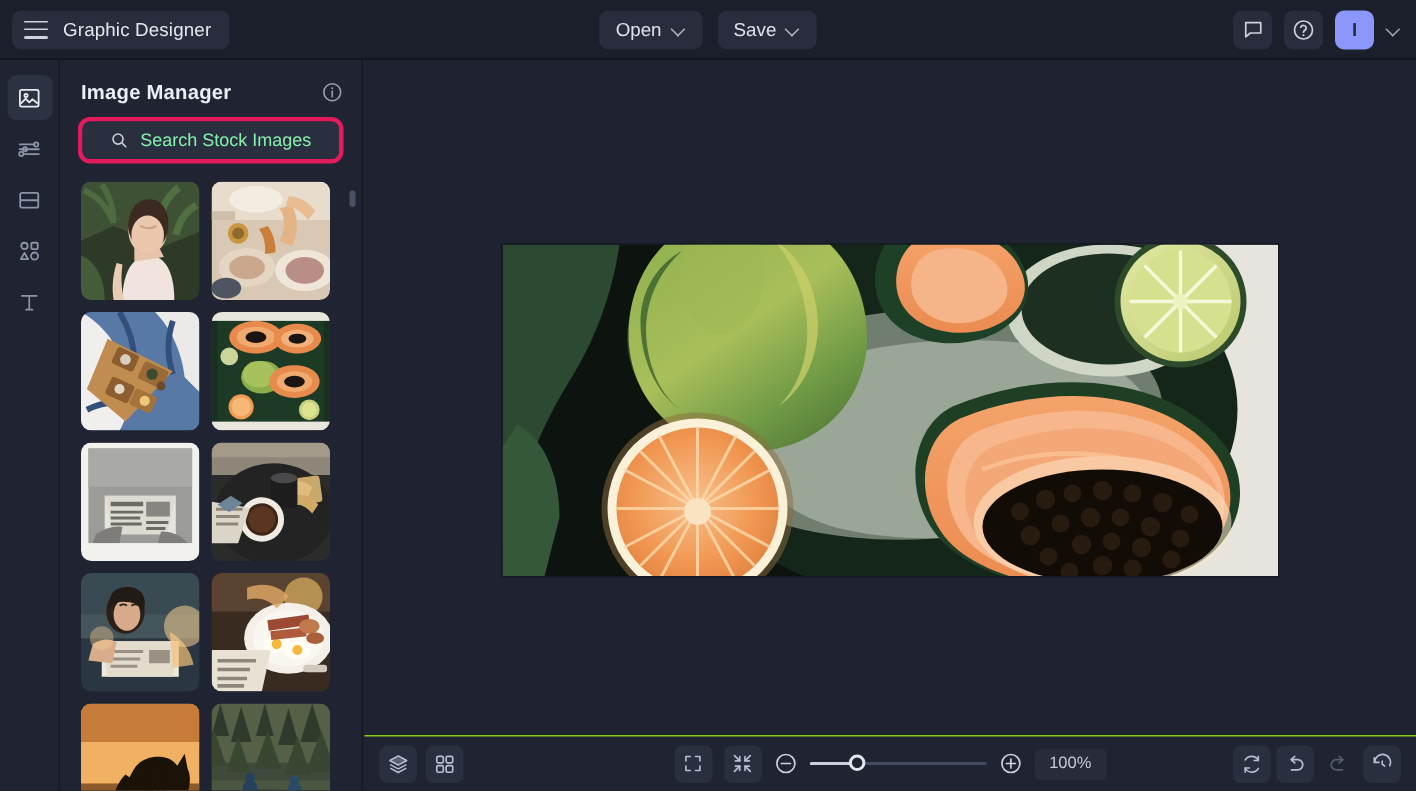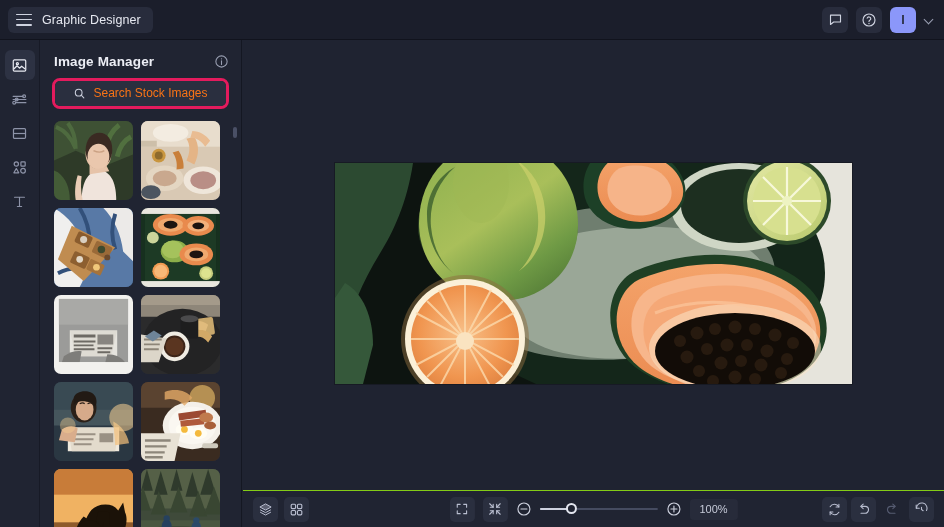--- a/index.html
+++ b/index.html
@@ -117,21 +117,21 @@
     display: flex; align-items: center; justify-content: center;
     font-size: 13px; letter-spacing: 1px; line-height: 1; cursor: pointer;
     align-self: center;
   }
   .row-2 { margin-top: 8px; }
   .search-field {
     display: flex; align-items: center; justify-content: center; gap: 7px;
     background: #2a2f3f; border-radius: 5px;
     padding: 5px 8px 6px; cursor: text;
   }
-  .search-field span { font-size: 12px; color: #f97316; }
+  .search-field span { font-size: 12px; color: #86efac; }
 
   
   .thumbs-wrap { flex: 1; position: relative; overflow: hidden; margin-top: 12px; }
   .thumbs {
     display: grid; grid-template-columns: repeat(2, 79px);
     gap: 8px; padding: 0 14px 0 14px;
   }
   .thumb {
     width: 79px; height: 79px; border-radius: 7px;
     overflow: hidden; cursor: pointer; position: relative;
@@ -211,20 +211,30 @@
 
     <div class="brand">
       <span class="hamburger">
           <i></i>
           <i></i>
           <i></i>
         </span>
       <span class="brand-title">Graphic Designer</span>
     </div>
 
+    <div class="center-actions">
+      <div class="pill">
+        <span>Open</span>
+        <span class="chev"></span>
+      </div>
+      <div class="pill">
+        <span>Save</span>
+        <span class="chev"></span>
+      </div>
+    </div>
 
     <div class="right-actions">
       <div class="icon-btn">
         <svg viewBox="0 0 24 24" width="15" height="15" fill="none" stroke="#cfd3e0" stroke-width="1.8">
           <path d="M4 5h16v11H9l-5 4V5z" stroke-linejoin="round"></path>
         </svg>
       </div>
       <div class="icon-btn">
         <svg viewBox="0 0 24 24" width="16" height="16" fill="none" stroke="#cfd3e0" stroke-width="1.7">
           <circle cx="12" cy="12" r="9"></circle>

